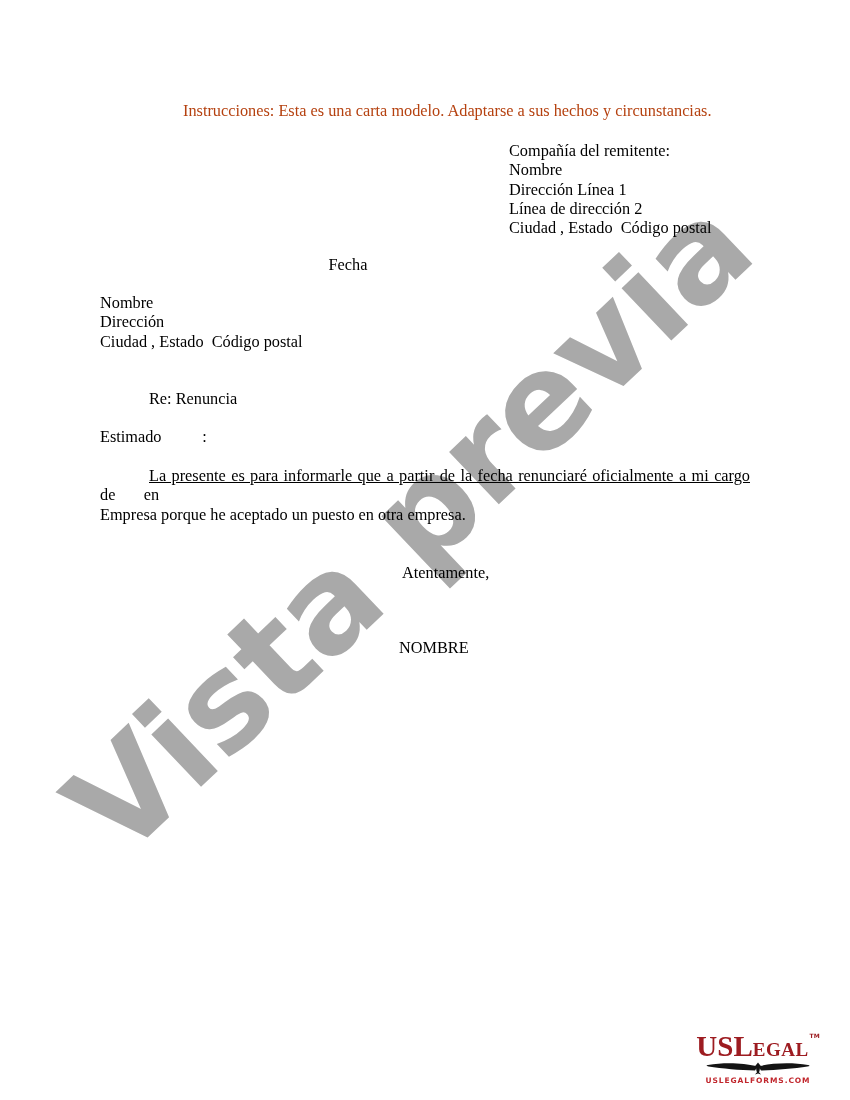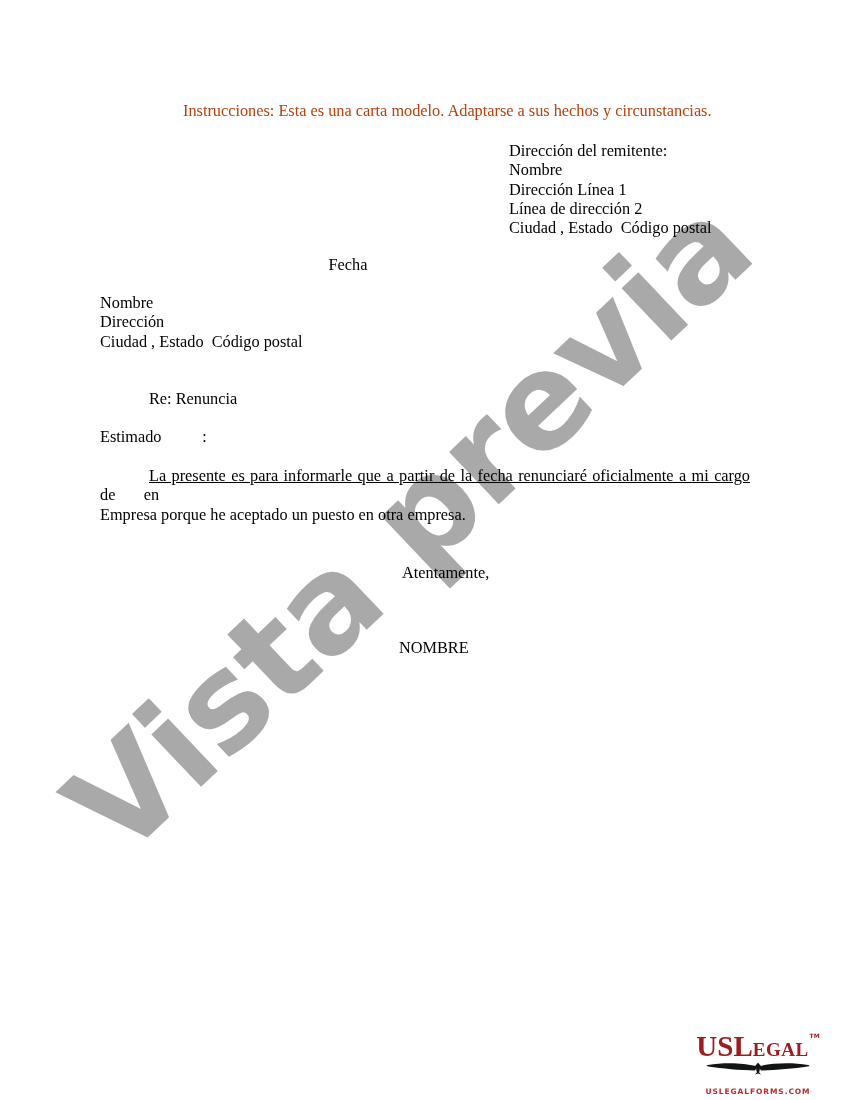--- a/index.html
+++ b/index.html
@@ -65,35 +65,35 @@
     vertical-align:18px;
     margin-left:1px;
   }
   .eagle{display:block;margin:-2px auto 0 auto;}
   .logo-site{
     font-family:"DejaVu Sans", sans-serif;
     font-weight:bold;
     font-size:7.5px;
     letter-spacing:0.9px;
     color:var(--logo_red,#c1272d);
-    margin-top:12px;
+    margin-top:1px;
     white-space:nowrap;
   }
 </style>
 </head>
 <body>
 
 <div class="page">
 
   <div class="watermark">Vista previa</div>
 
   <div class="abs instructions">Instrucciones: Esta es una carta modelo. Adaptarse a sus hechos y circunstancias.</div>
 
   <div class="abs sender">
-    <div>Dirección del remitente:</div>
+    <div>Compañía del remitente:</div>
     <div>Nombre</div>
     <div>Dirección Línea 1</div>
     <div>Línea de dirección 2</div>
     <div>Ciudad , Estado&nbsp; Código postal</div>
   </div>
 
   <div class="abs fecha">Fecha</div>
 
   <div class="abs recipient">
     <div>Nombre</div>

